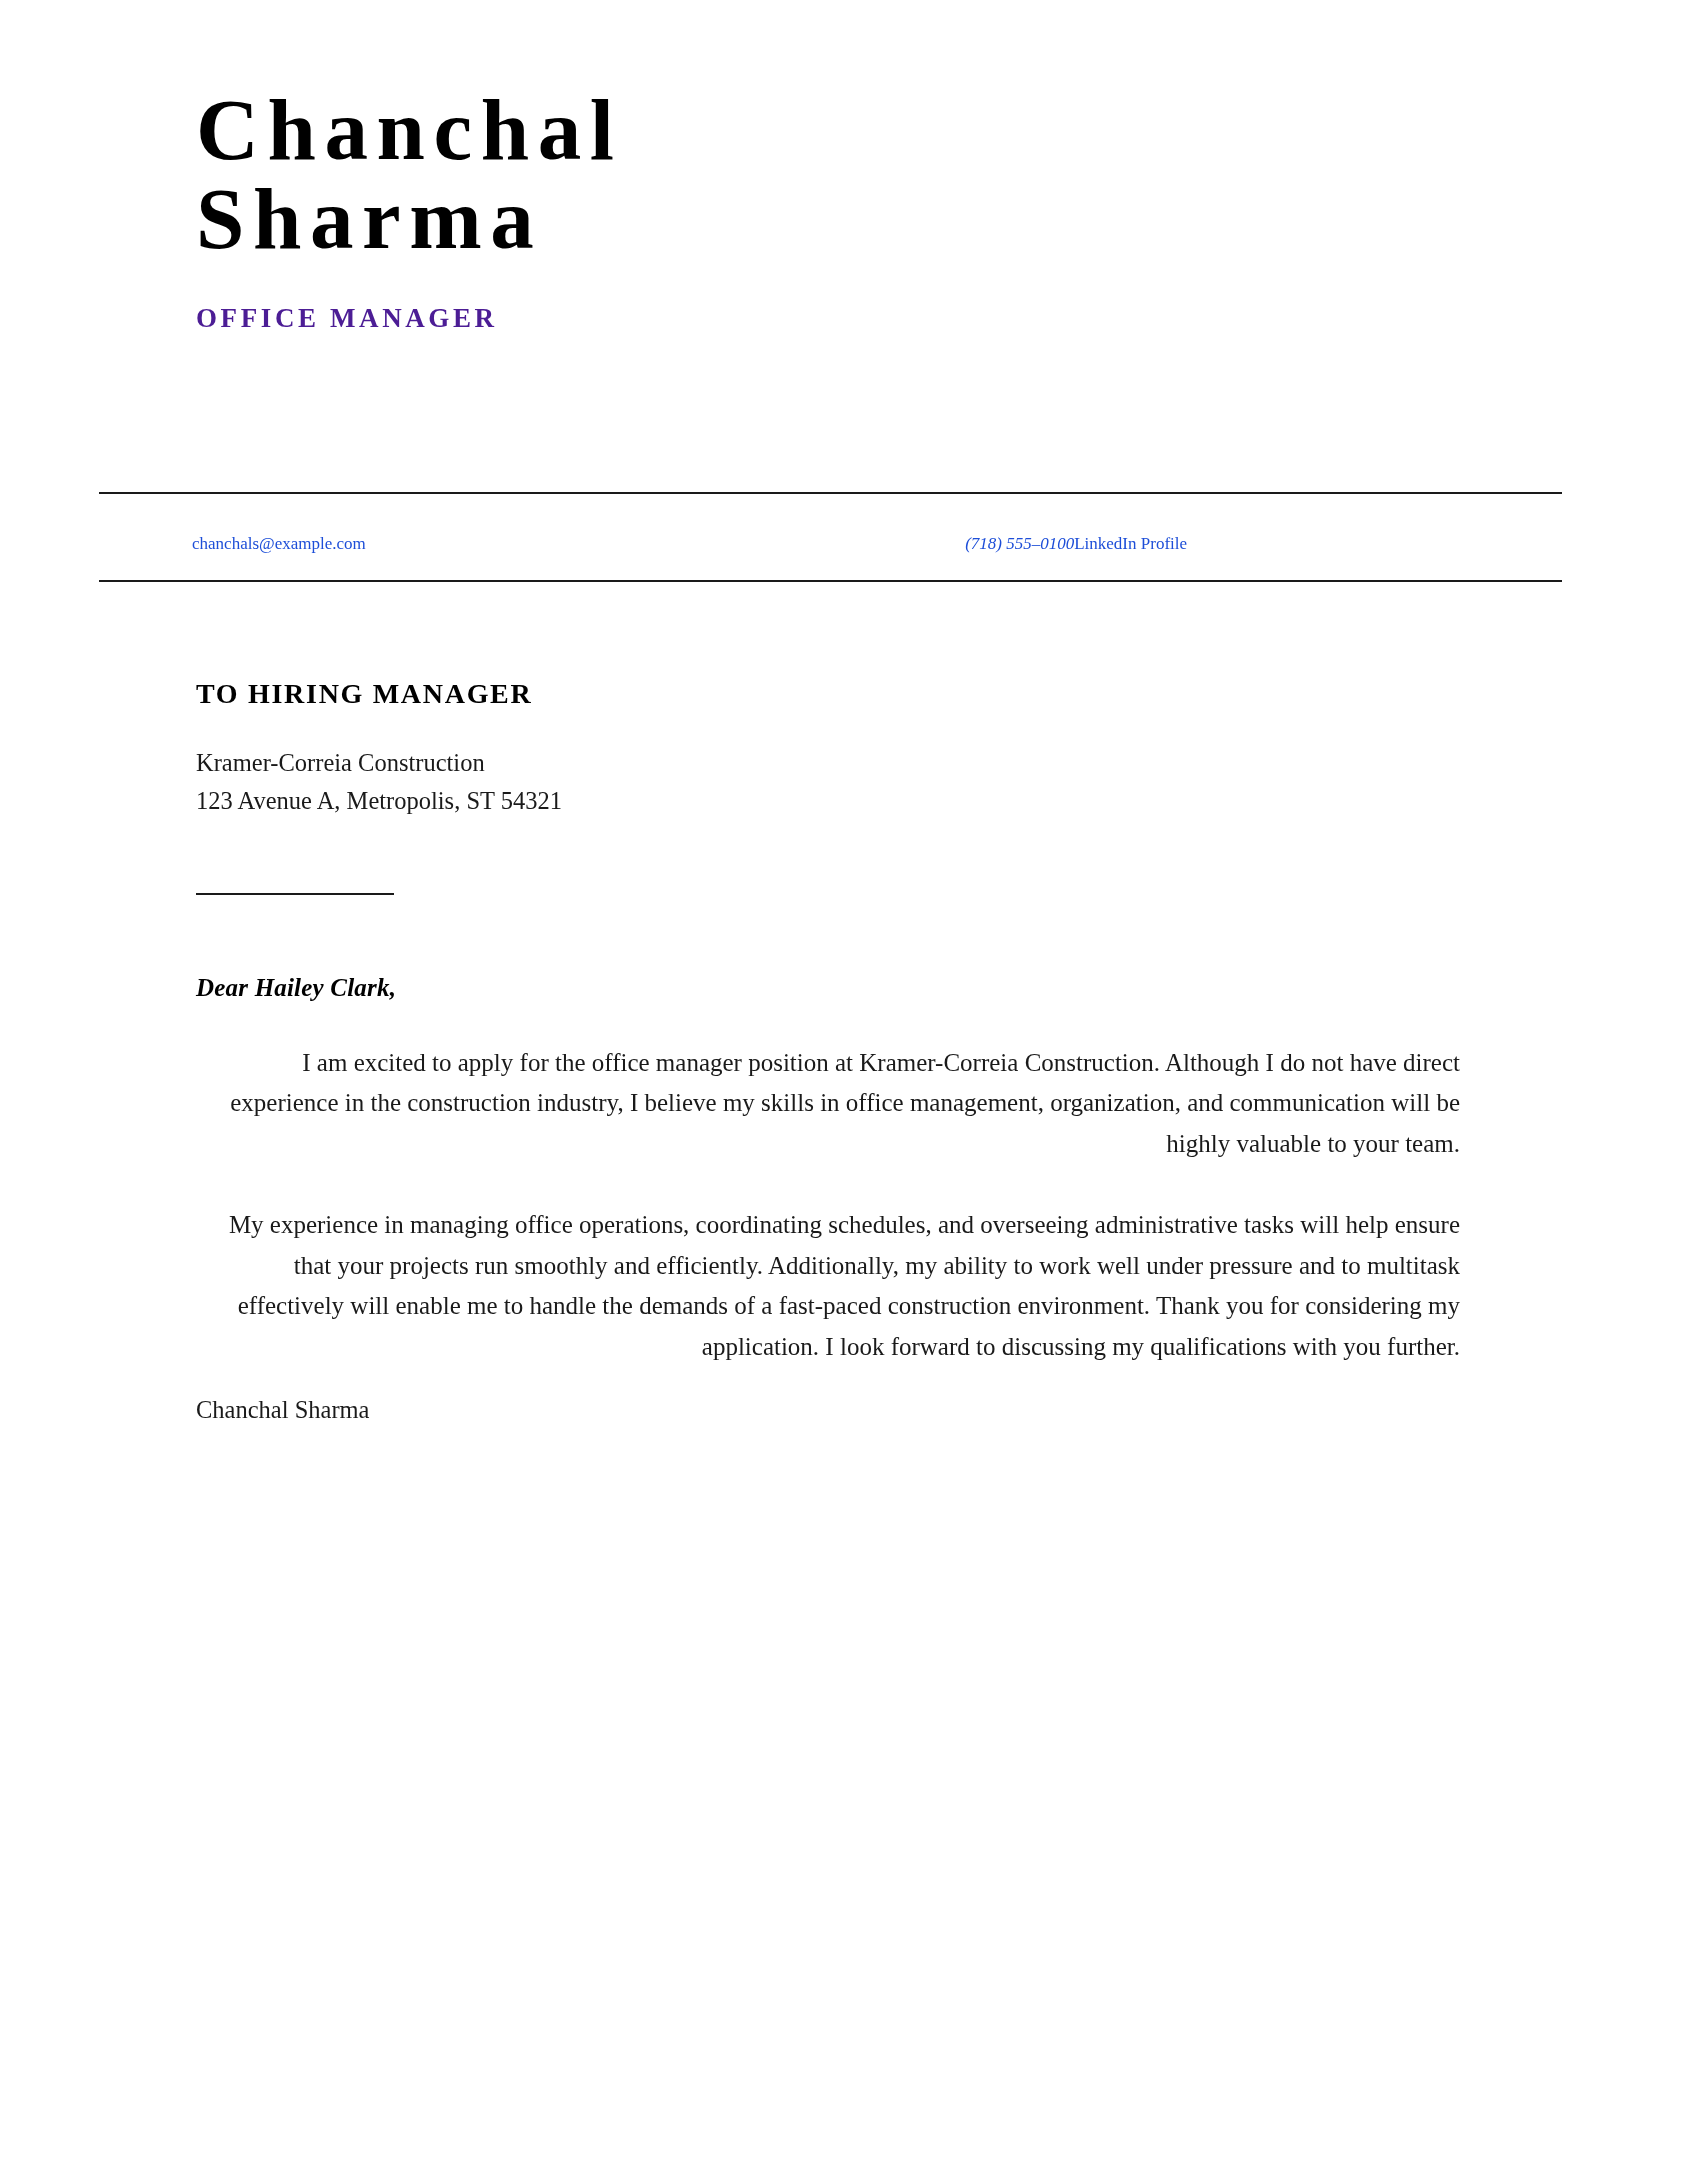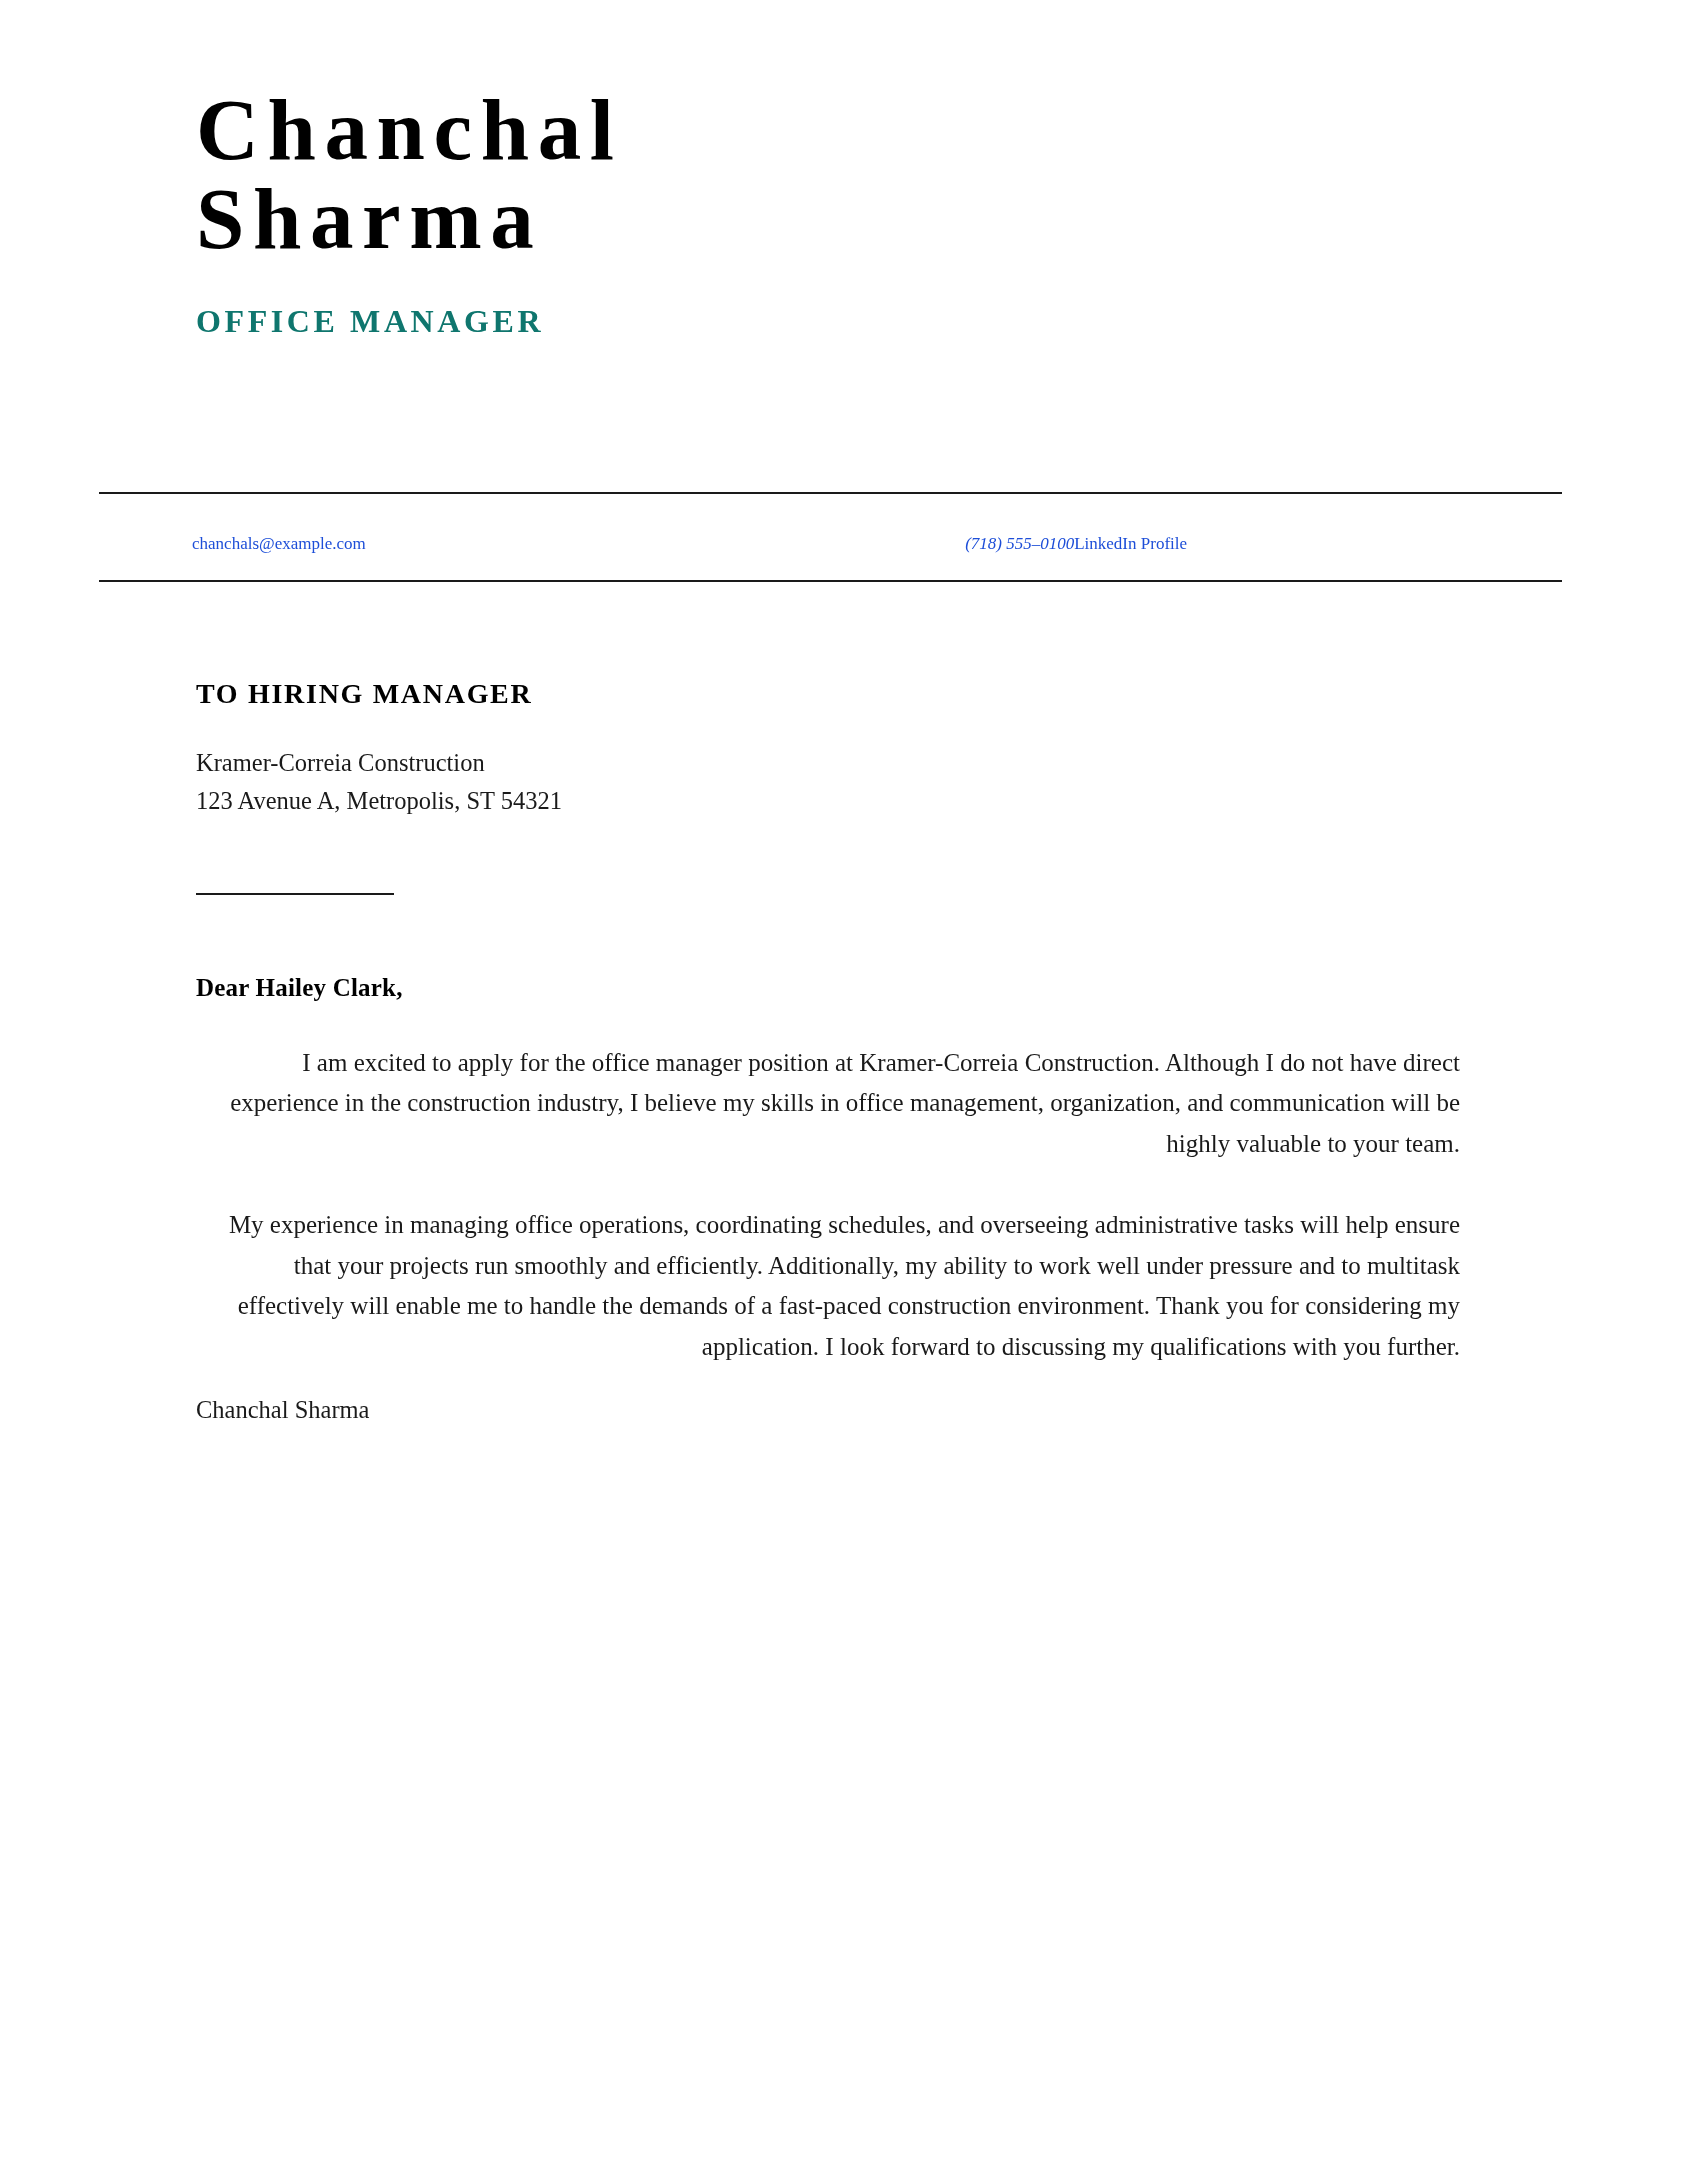--- a/index.html
+++ b/index.html
@@ -35,24 +35,24 @@
   .name-line {
     font-size: 87px;
     font-weight: 700;
     line-height: 1.02;
     letter-spacing: 8.6px;
     color: #000000;
     white-space: nowrap;
   }
   .job-title {
     margin-top: 40px;
-    font-size: 32px;
+    font-size: 27px;
     font-weight: 700;
     letter-spacing: 3.6px;
-    color: #0f766e;
+    color: #4c1d95;
     text-transform: uppercase;
     white-space: nowrap;
   }
 
   
   .rule-top {
     position: absolute;
     left: 99px;
     top: 492px;
     width: 1463px;
@@ -116,20 +116,21 @@
     height: 0;
     border-top: 2px solid #1a1a1a;
   }
 
   .salutation {
     margin-top: 79px;
     font-size: 25px;
     font-weight: 700;
     color: #000000;
     letter-spacing: 0.2px;
+    font-style: italic;
   }
 
   .paragraph {
     margin-top: 41px;
     font-size: 25px;
     line-height: 1.62;
     color: #1a1a1a;
     text-align: right;
   }
 

